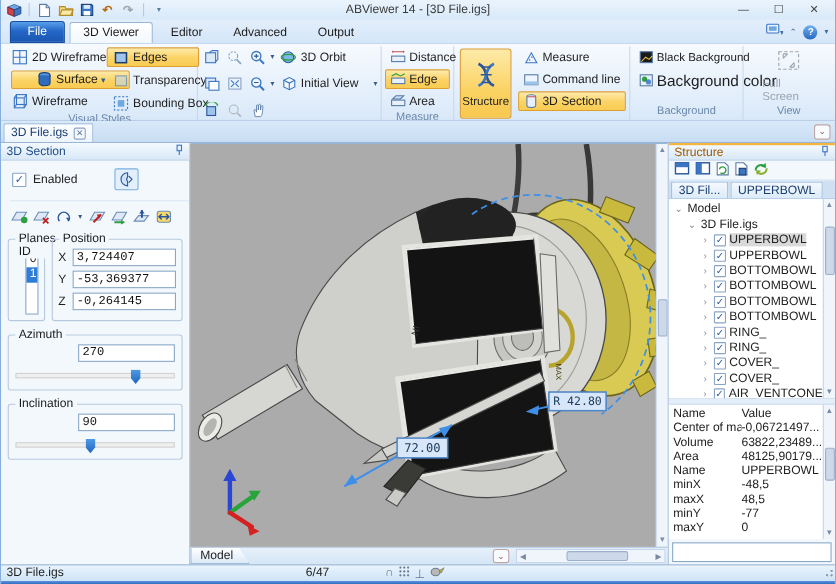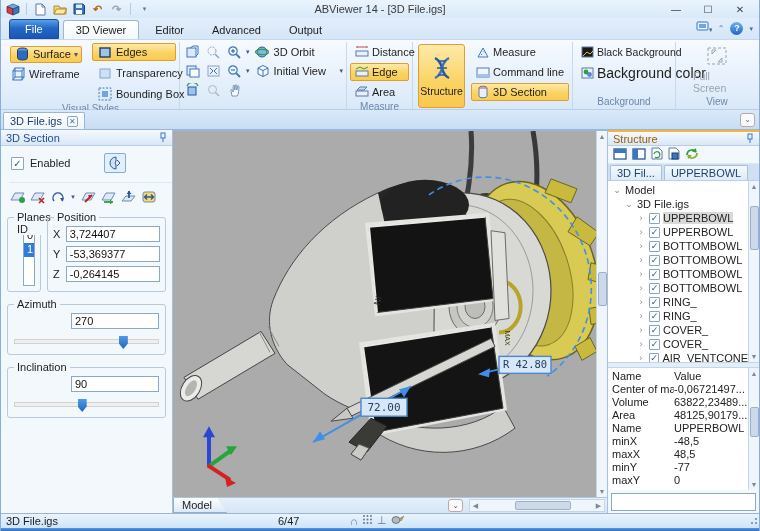--- a/index.html
+++ b/index.html
@@ -55,21 +55,21 @@
   .cbrow { display:flex; align-items:center; gap:6px; margin:8px 0 0 10px; height:18px; }
   .cb { width:13px; height:13px; border:1px solid #8aa4c4; background:#fff; border-radius:1px; text-align:center; line-height:11px; font-size:10px; color:#2b579a; }
   .cb .tick { visibility:hidden; }
   .cb.checked .tick { visibility:visible; }
   .secbtn { width:22px; height:20px; border:1px solid #7ab0e0; background:#e3f0fb; border-radius:2px; margin-left:28px; display:flex; align-items:center; justify-content:center; }
   .sectools { display:flex; align-items:center; gap:3px; margin:10px 0 2px 8px; border-top:1px solid #dce8f4; padding-top:6px; }
   .stool { width:17px; height:16px; display:flex; align-items:center; justify-content:center; }
   .gbox { border:1px solid #b7c9dd; border-radius:3px; position:relative; padding:8px 5px 5px; }
   .gcap { position:absolute; top:-7px; left:6px; background:#f3f8fd; padding:0 3px; color:#1c1c1c; }
   .prow { display:flex; gap:6px; margin:10px 6px 0; }
-  .tbox { width:100%; height:16px; border:1px solid #8aa8c8; background:#fff; font-family:Liberation Sans, sans-serif; font-size:11px; padding:0 3px; color:#111; }
+  .tbox { width:100%; height:16px; border:1px solid #8aa8c8; background:#fff; font-family:Liberation Mono, monospace; font-size:11px; padding:0 3px; color:#111; }
   .listbox { border:1px solid #8aa8c8; background:#fff; height:58px; margin-top:2px; }
   .lbitem { height:14px; padding:0 3px; }
   .lbitem.sel { background:#2e7cd6; color:#fff; }
   .posline { display:flex; align-items:center; gap:4px; margin-bottom:4px; }
   .poslab { width:10px; color:#1c1c1c; }
   .sliderbox { margin:12px 6px 0; }
   .slider { position:relative; height:14px; margin-top:6px; }
   .strack { position:absolute; left:1px; right:1px; top:4px; height:5px; background:#efefef; border:1px solid #d2d2d2; }
   .sthumb { position:absolute; top:1px; width:9px; height:13px; background:linear-gradient(#4f9ae6,#1f66bd); clip-path:polygon(0 0,100% 0,100% 58%,50% 100%,0 58%); }
   .valbox { width:88px; margin-left:58px; }
@@ -189,22 +189,31 @@
       <span style="width:13px;height:13px;border-radius:50%;background:linear-gradient(#6fb0ee,#2467c6);color:#fff;font-size:9px;font-weight:bold;text-align:center;line-height:13px;">?</span>
       <span style="font-size:7px;">▾</span>
     </div>
   </div>
 
   <div class="ribbon">
 
     <div class="rgroup" style="width:178px;">
       <div class="rgbody">
         <div class="rcol" style="width:92px;">
+          <div class="rbtn">
+            <span class="icon16">
+                <svg width="14" height="14" viewBox="0 0 14 14">
+                  <rect x="1" y="1" width="12" height="12" fill="none" stroke="#3a76c4"></rect>
+                  <path d="M1 7 h12 M7 1 v12" stroke="#3a76c4"></path>
+                </svg>
+              </span>
+            <span>2D Wireframe</span>
+          </div>
           <div class="rbtn" style="margin-top:2px;">
-            <span class="rbtn active" style="height:17px; padding:0 3px;">
+            <span class="rbtn active" style="height:17px; padding:0 21px;">
               <span class="icon16">
                   <svg width="13" height="14" viewBox="0 0 13 14">
                     <ellipse cx="6.5" cy="3.5" rx="5" ry="2.5" fill="#5a9ae0" stroke="#1c3f6e"></ellipse>
                     <path d="M1.5 3.5 v7 a5 2.5 0 0 0 10 0 v-7" fill="#2f6cc0" stroke="#1c3f6e"></path>
                   </svg>
                 </span>
               <span>Surface</span>
               <span class="dd">▾</span>
             </span>
           </div>
@@ -244,21 +253,21 @@
                 </svg>
               </span>
             <span>Bounding Box</span>
           </div>
         </div>
       </div>
       <div class="rglabel">Visual Styles</div>
     </div>
 
     <div class="rgroup" style="width:167px;">
-      <div class="rgbody" style="flex-direction:column;">
+      <div class="rgbody" style="flex-direction:column;justify-content:space-between;">
         <div style="display:flex; align-items:center; gap:2px;">
           <span class="ribtn">
               <svg width="15" height="14" viewBox="0 0 15 14">
                 <rect x="2" y="3" width="9" height="9" fill="#dce9f8" stroke="#3a76c4"></rect>
                 <path d="M5 3 l3 -2 h5 v8 l-2 2" fill="none" stroke="#3a76c4"></path>
               </svg>
             </span>
           <span class="ribtn">
               <svg width="15" height="14" viewBox="0 0 15 14">
                 <circle cx="6" cy="6" r="4" fill="none" stroke="#8aa4c4" stroke-dasharray="2 1.2"></circle>

